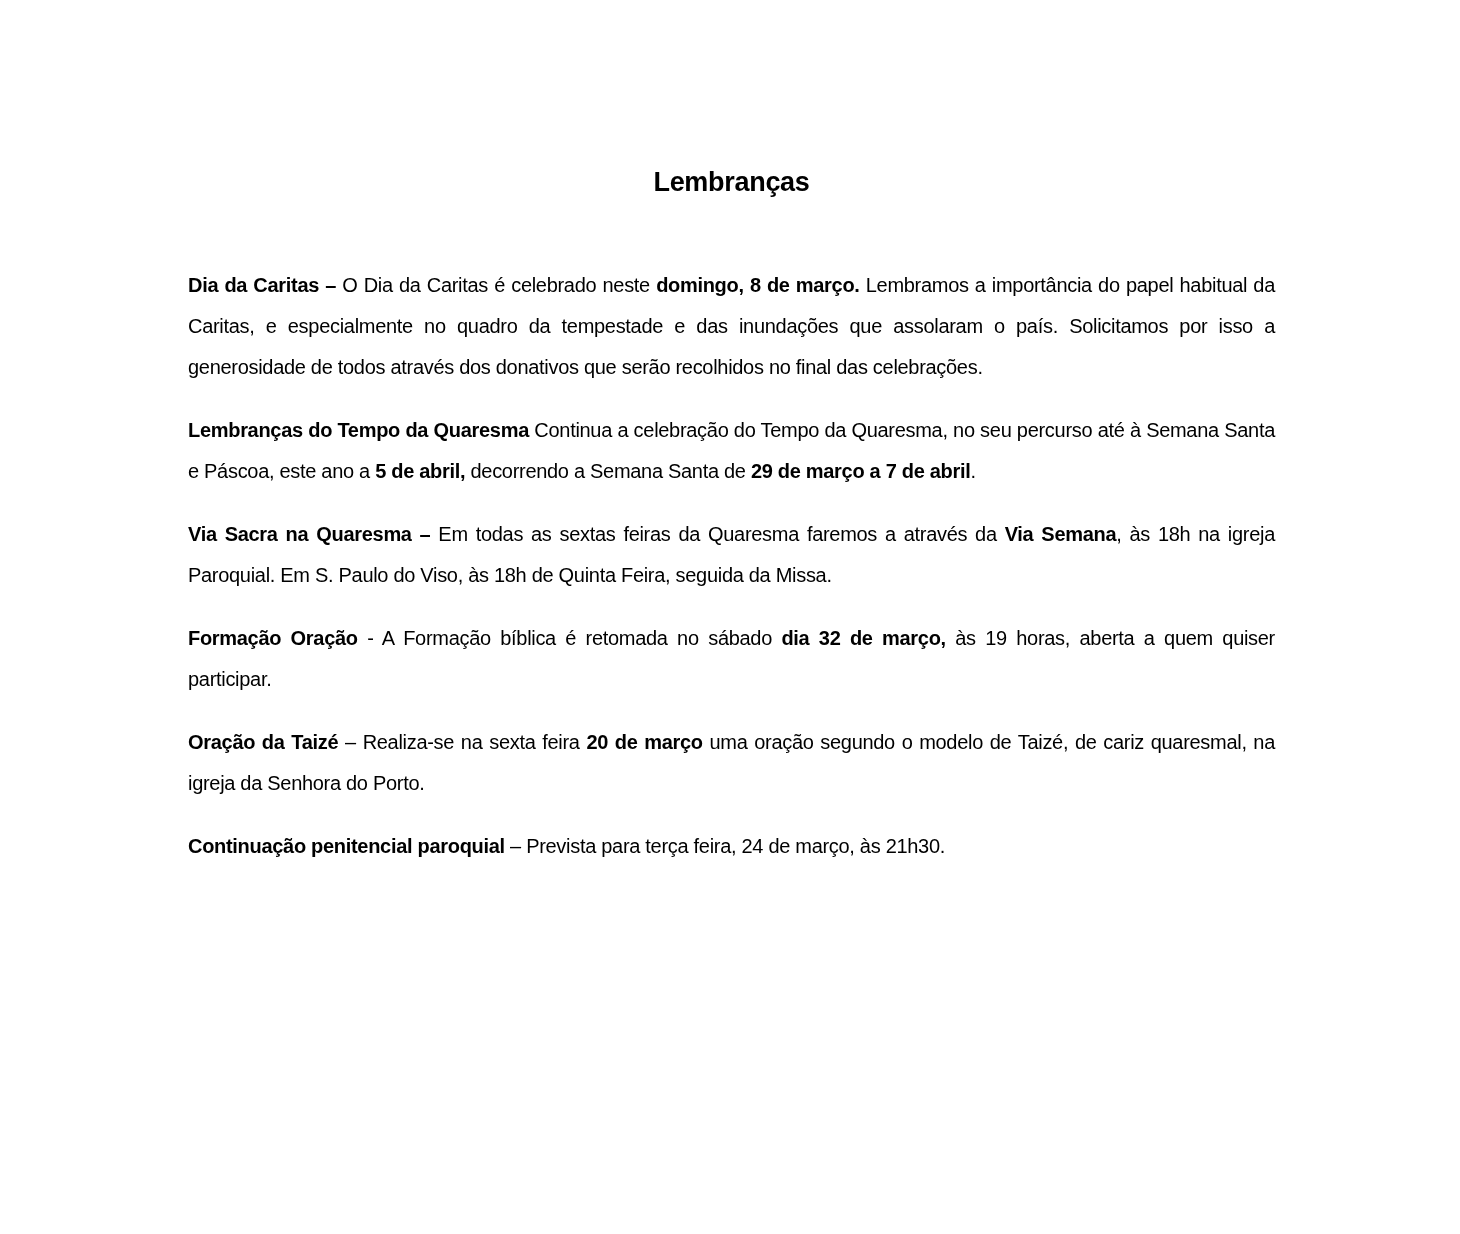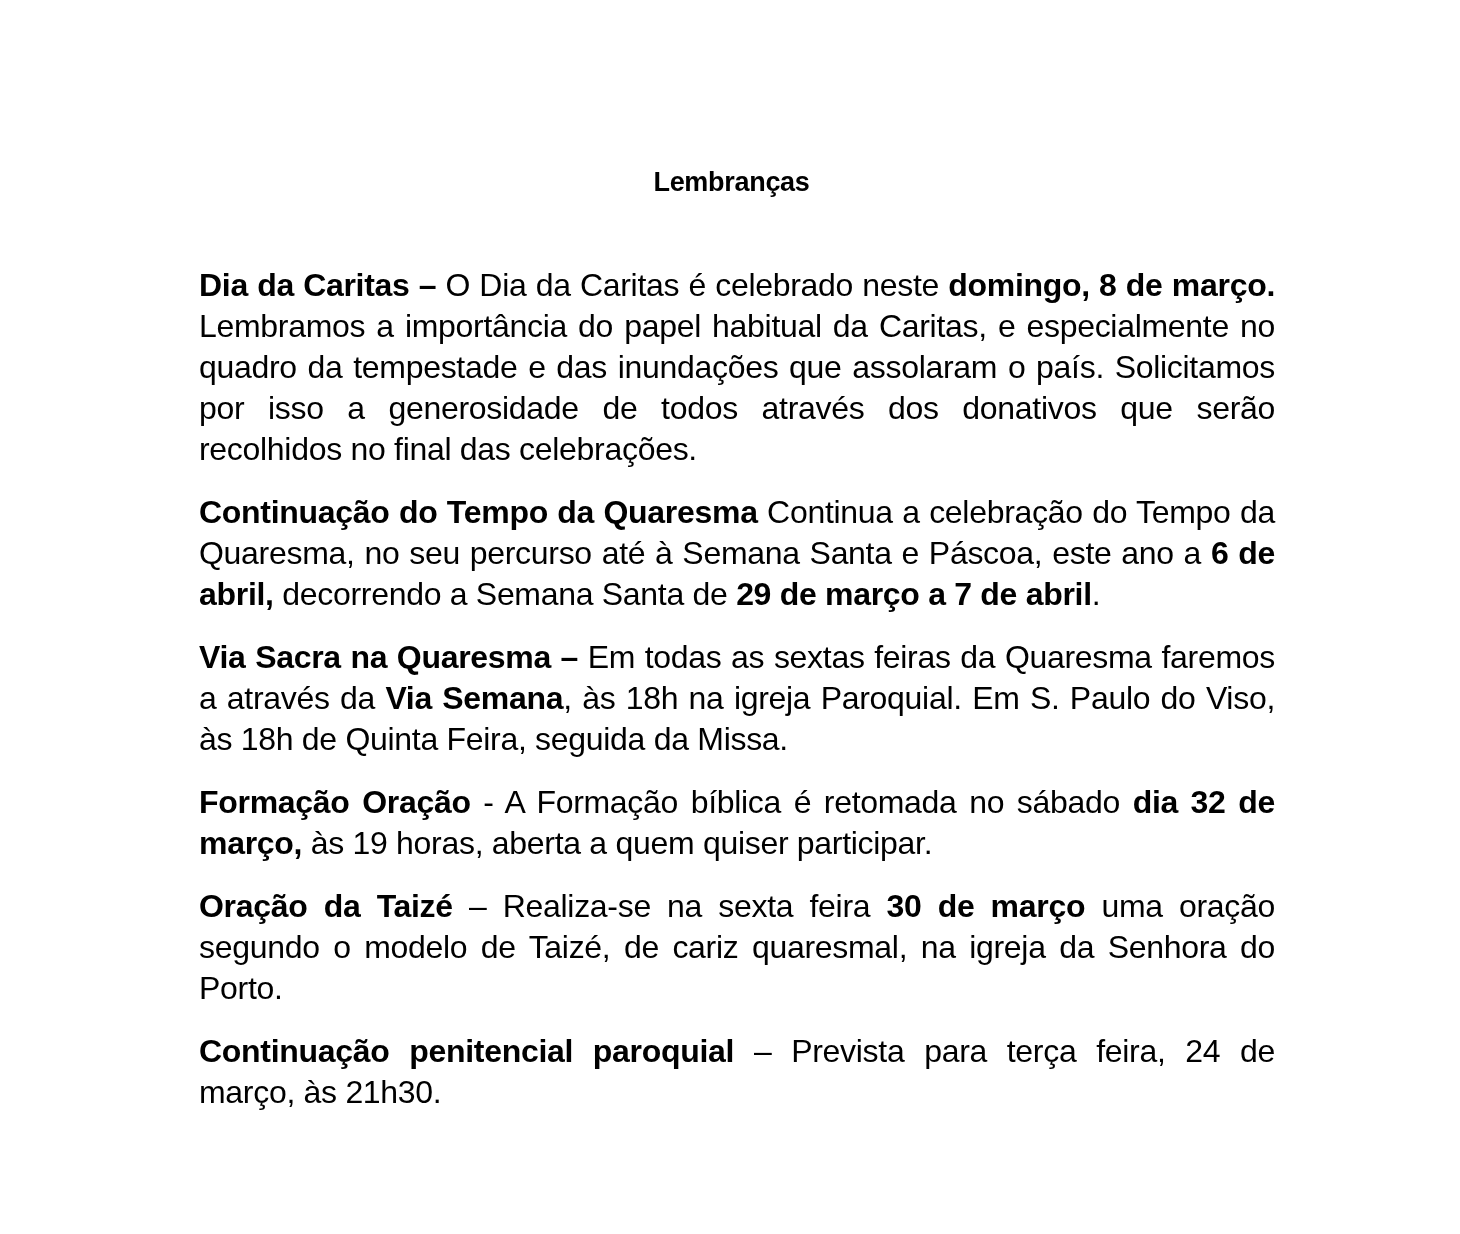--- a/index.html
+++ b/index.html
@@ -22,36 +22,36 @@
   }
   .doc-title {
     font-size: 27px;
     line-height: 41px;
     font-weight: bold;
     text-align: center;
     letter-spacing: -0.3px;
     margin: 0 0 62px 0;
   }
   p.body-para {
-    font-size: 32px;
+    font-size: 20px;
     line-height: 41px;
     letter-spacing: -0.3px;
     text-align: justify;
-    margin: 0 0 22px 11px;
+    margin: 0 0 22px 0;
   }
   p.body-para .b {
     font-weight: bold;
   }
 </style>
 </head>
 <body>
 
 <div class="page">
   <h1 class="doc-title">Lembranças</h1>
   <div>
       <p class="body-para"><span class="b">Dia da Caritas – </span><span>O Dia da Caritas é celebrado neste </span><span class="b">domingo, 8 de março.</span><span> Lembramos a importância do papel habitual da Caritas, e especialmente no quadro da tempestade e das inundações que assolaram o país. Solicitamos por isso a generosidade de todos através dos donativos que serão recolhidos no final das celebrações.</span></p>
-      <p class="body-para"><span class="b">Continuação do Tempo da Quaresma</span><span> Continua a celebração do Tempo da Quaresma, no seu percurso até à Semana Santa e Páscoa, este ano a </span><span class="b">6 de abril,</span><span> decorrendo a Semana Santa de </span><span class="b">29 de março a 7 de abril</span><span>.</span></p>
+      <p class="body-para"><span class="b">Lembranças do Tempo da Quaresma</span><span> Continua a celebração do Tempo da Quaresma, no seu percurso até à Semana Santa e Páscoa, este ano a </span><span class="b">5 de abril,</span><span> decorrendo a Semana Santa de </span><span class="b">29 de março a 7 de abril</span><span>.</span></p>
       <p class="body-para"><span class="b">Via Sacra na Quaresma – </span><span>Em todas as sextas feiras da Quaresma faremos a através da </span><span class="b">Via Semana</span><span>, às 18h na igreja Paroquial. Em S. Paulo do Viso, às 18h de Quinta Feira, seguida da Missa.</span></p>
       <p class="body-para"><span class="b">Formação Oração</span><span> - A Formação bíblica é retomada no sábado </span><span class="b">dia 32 de março,</span><span> às 19 horas, aberta a quem quiser participar.</span></p>
-      <p class="body-para"><span class="b">Oração da Taizé</span><span> – Realiza-se na sexta feira </span><span class="b">30 de março</span><span> uma oração segundo o modelo de Taizé, de cariz quaresmal, na igreja da Senhora do Porto.</span></p>
+      <p class="body-para"><span class="b">Oração da Taizé</span><span> – Realiza-se na sexta feira </span><span class="b">20 de março</span><span> uma oração segundo o modelo de Taizé, de cariz quaresmal, na igreja da Senhora do Porto.</span></p>
       <p class="body-para"><span class="b">Continuação penitencial paroquial</span><span> – Prevista para terça feira, 24 de março, às 21h30.</span></p>
     </div>
 </div>
 
 </body></html>

